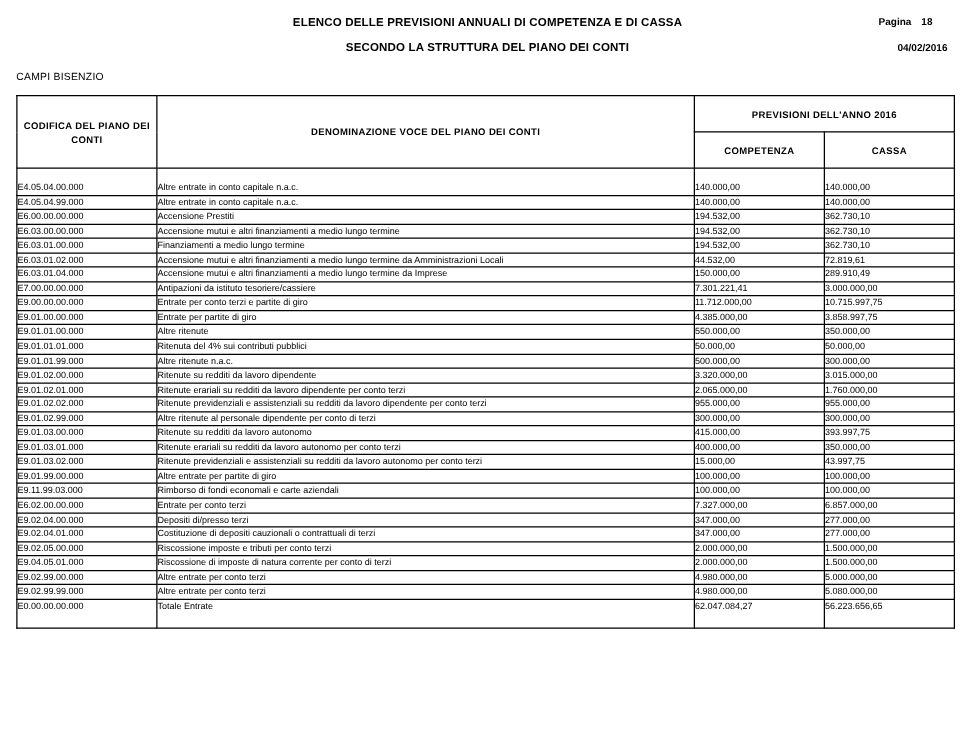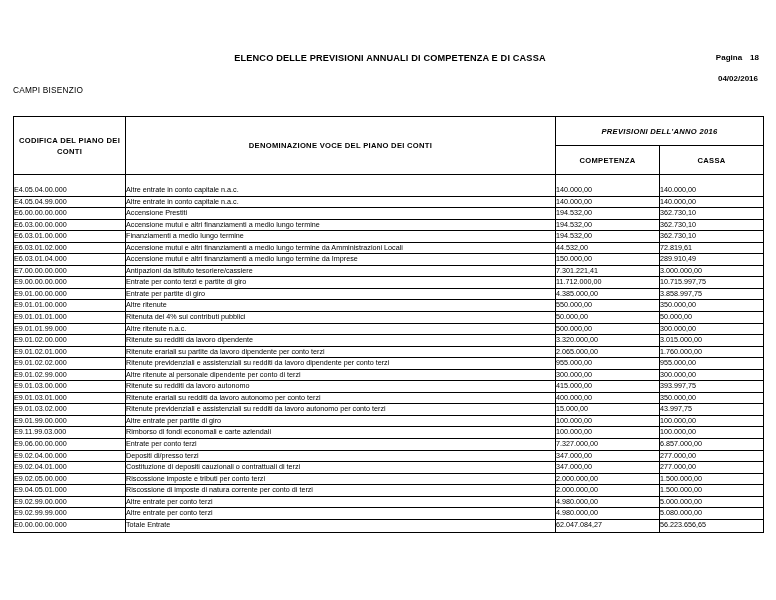--- a/index.html
+++ b/index.html
@@ -20,59 +20,58 @@
     width: 776px;
     height: 600px;
     box-sizing: border-box;
     padding: 0;
   }
 
   
   .doc-header {
     position: relative;
     padding-top: 10px;
-    margin-top: 40px;
   }
   .title-block {
     text-align: center;
     width: 620px;
     margin: 0 auto 0 80px;
   }
   .title-line {
     font-size: 9.2px;
     font-weight: bold;
     letter-spacing: 0.15px;
     line-height: 16px;
     white-space: nowrap;
   }
   .title-line.second {
     margin-top: 4px;
   }
   .page-no {
     position: absolute;
     top: 13px;
-    right: 17px;
+    right: 30px;
     font-size: 8px;
     font-weight: bold;
     white-space: nowrap;
   }
   .page-no .pg-num {
     display: inline-block;
     margin-left: 8px;
   }
   .doc-date {
     position: absolute;
     top: 34px;
     right: 18px;
     font-size: 8px;
     font-weight: bold;
   }
   .entity-name {
     position: absolute;
-    top: 45px;
+    top: 56px;
     left: 13px;
     font-size: 8.3px;
     letter-spacing: 0.2px;
   }
 
   
   .table-wrap {
     position: absolute;
     top: 76px;
     left: 13px;
@@ -91,39 +90,39 @@
   thead th {
     font-size: 7.6px;
     font-weight: bold;
     text-align: center;
     letter-spacing: 0.3px;
     line-height: 11px;
     padding: 4px 3px;
   }
   th.h-code { width: 112px; }
   th.h-desc { width: 430px; }
-  th.h-prev { width: 208px; font-style: italic; }
+  th.h-prev { width: 208px; }
   th.h-comp { width: 104px; }
   th.h-cassa { width: 104px; }
 
   .hrow1 td, .hrow1 th { height: 28px; }
 
   tbody td {
     font-size: 7.2px;
     line-height: 10.55px;
     height: 10.55px;
     border-left: 1px solid #000;
     border-right: 1px solid #000;
     border-top: none;
     border-bottom: none;
     white-space: nowrap;
     overflow: hidden;
   }
   tbody tr:first-child td { padding-top: 10px; }
-  tbody tr:last-child td { padding-bottom: 2px; }
+  tbody tr:last-child td { padding-bottom: 12px; }
 
   td.c-code {
     text-align: left;
     padding-left: 31px;
   }
   td.c-desc {
     text-align: left;
     padding-left: 4px;
   }
   td.c-num {
@@ -141,20 +140,21 @@
   tbody tr.total-row td { border-top: 1px solid #000; }
 </style>
 </head>
 <body>
 
 <div class="page">
 
   <div class="doc-header">
     <div class="title-block">
       <div class="title-line">ELENCO DELLE PREVISIONI ANNUALI DI COMPETENZA E DI CASSA</div>
+      <div class="title-line second">SECONDO LA STRUTTURA DEL PIANO DEI CONTI</div>
     </div>
     <div class="page-no">
       <span>Pagina</span><span class="pg-num">18</span>
     </div>
     <div class="doc-date">04/02/2016</div>
     <div class="entity-name">CAMPI BISENZIO</div>
   </div>
 
   <div class="table-wrap">
     <table class="main">
@@ -255,21 +255,21 @@
             <td class="c-num">300.000,00</td>
           </tr>
           <tr>
             <td class="c-code">E9.01.02.00.000</td>
             <td class="c-desc ind2">Ritenute su redditi da lavoro dipendente</td>
             <td class="c-num">3.320.000,00</td>
             <td class="c-num">3.015.000,00</td>
           </tr>
           <tr>
             <td class="c-code">E9.01.02.01.000</td>
-            <td class="c-desc ind3">Ritenute erariali su partite da lavoro dipendente per conto terzi</td>
+            <td class="c-desc ind3">Ritenute erariali su redditi da lavoro dipendente per conto terzi</td>
             <td class="c-num">2.065.000,00</td>
             <td class="c-num">1.760.000,00</td>
           </tr>
           <tr>
             <td class="c-code">E9.01.02.02.000</td>
             <td class="c-desc ind3">Ritenute previdenziali e assistenziali su redditi da lavoro dipendente per conto terzi</td>
             <td class="c-num">955.000,00</td>
             <td class="c-num">955.000,00</td>
           </tr>
           <tr>
@@ -302,21 +302,21 @@
             <td class="c-num">100.000,00</td>
             <td class="c-num">100.000,00</td>
           </tr>
           <tr>
             <td class="c-code">E9.11.99.03.000</td>
             <td class="c-desc ind3">Rimborso di fondi economali e carte aziendali</td>
             <td class="c-num">100.000,00</td>
             <td class="c-num">100.000,00</td>
           </tr>
           <tr>
-            <td class="c-code">E9.06.00.00.000</td>
+            <td class="c-code">E6.02.00.00.000</td>
             <td class="c-desc ind1">Entrate per conto terzi</td>
             <td class="c-num">7.327.000,00</td>
             <td class="c-num">6.857.000,00</td>
           </tr>
           <tr>
             <td class="c-code">E9.02.04.00.000</td>
             <td class="c-desc ind2">Depositi di/presso terzi</td>
             <td class="c-num">347.000,00</td>
             <td class="c-num">277.000,00</td>
           </tr>

